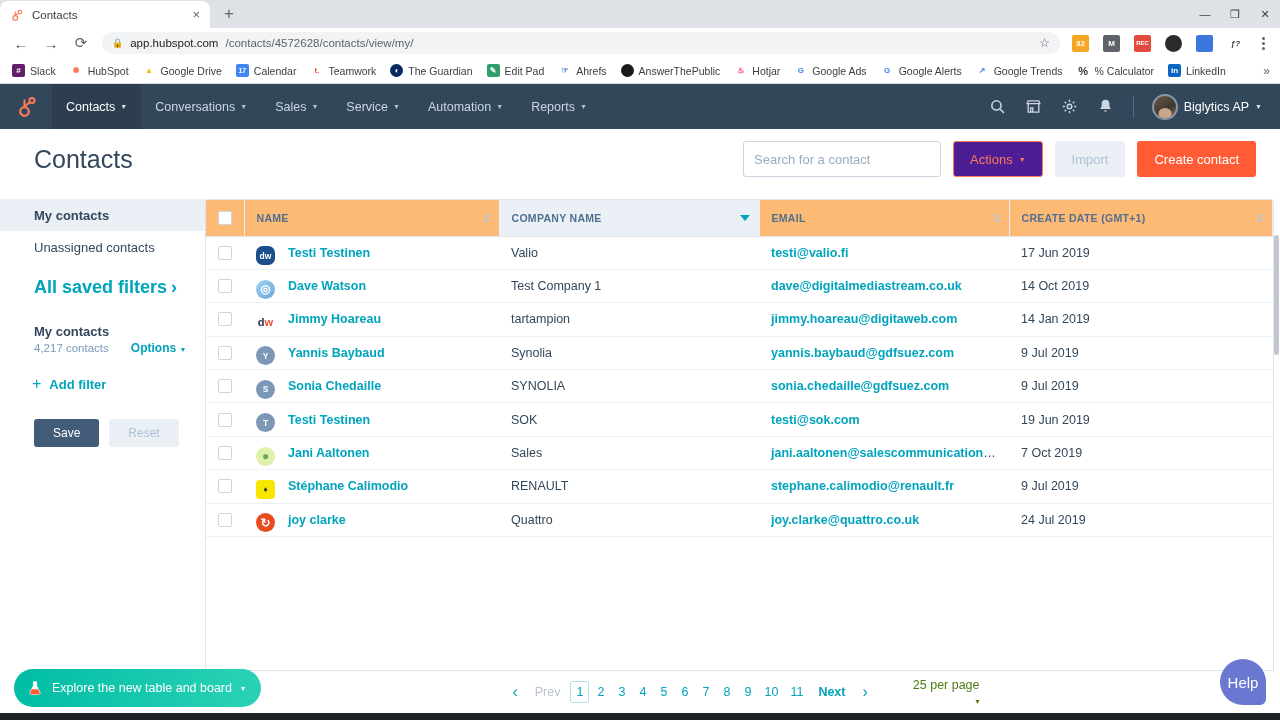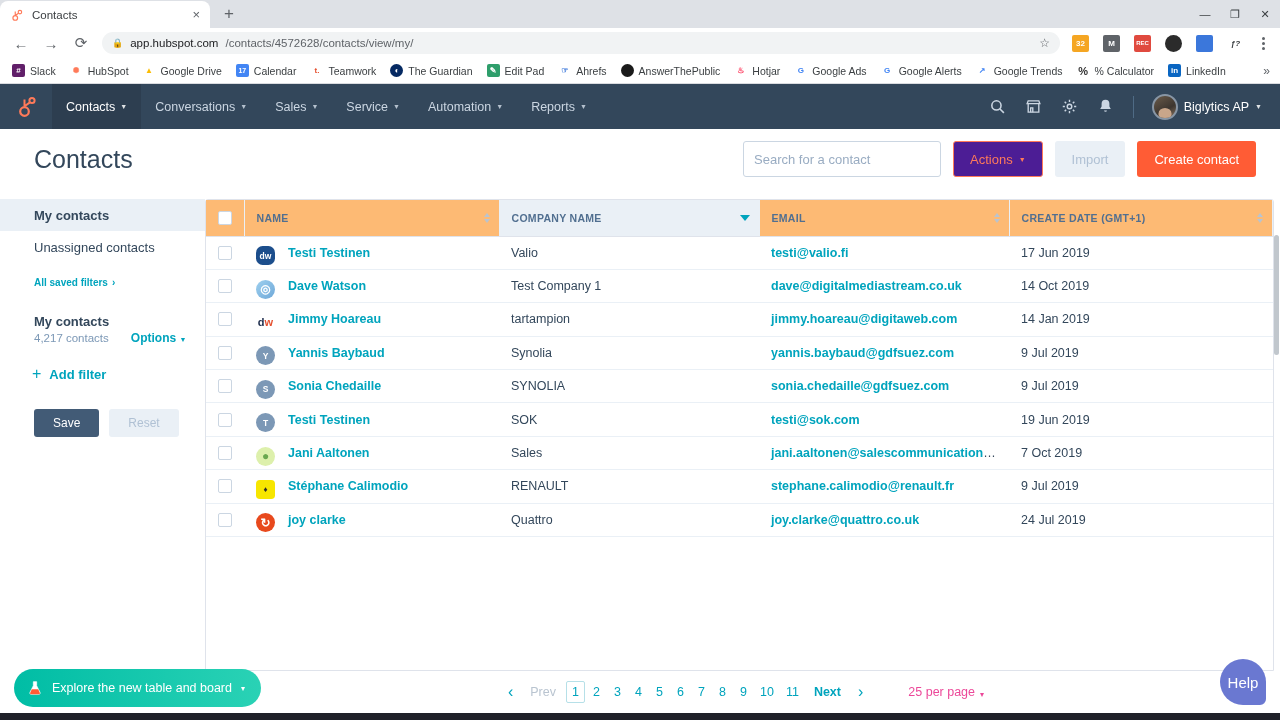--- a/index.html
+++ b/index.html
@@ -145,21 +145,21 @@
 
   
   .body-wrap { display: flex; height: 482px; }
   .sidebar { width: 205px; padding: 10px 0 0 0; flex: 0 0 205px; }
   .side-item {
     height: 32px; display: flex; align-items: center; padding: 0 16px 0 34px;
     font-size: 13px; color: #33475b; cursor: pointer;
   }
   .side-item.selected { background: #eaf0f6; font-weight: bold; }
   .side-link {
-    padding: 14px 16px 6px 34px; font-size: 10px; color: #00a4bd;
+    padding: 14px 16px 6px 34px; font-size: 18px; color: #00a4bd;
     font-weight: bold; cursor: pointer; display: flex; align-items: center; gap: 4px;
   }
   .side-group-title {
     padding: 20px 16px 2px 34px; font-size: 13px; color: #33475b; font-weight: bold;
   }
   .side-meta {
     padding: 0 16px 0 34px; display: flex; align-items: baseline; gap: 22px;
     font-size: 11.5px; color: #7c98b6;
   }
   .side-options { color: #00a4bd; font-weight: bold; font-size: 12px; cursor: pointer; }
@@ -228,22 +228,22 @@
   .pg-arrow { color: #00a4bd; font-size: 16px; padding: 0 7px; cursor: pointer; }
   .pg-prev { color: #b9c4d0; font-size: 12.5px; padding: 0 8px; cursor: default; }
   .pg-next { color: #00a4bd; font-size: 12.5px; padding: 0 8px; cursor: pointer; font-weight: bold; }
   .pg-num {
     min-width: 19px; height: 22px; display: flex; align-items: center;
     justify-content: center; font-size: 12.5px; color: #00a4bd;
     cursor: pointer; padding: 0 5px;
   }
   .pg-num.current { border: 1px solid #b6e0e8; border-radius: 2px; background: #fff; }
   .per-page {
-    margin-left: 26px; font-size: 12.5px; color: #ec4899;
-    display: flex; align-items: flex-end; gap: 5px; cursor: pointer;
+    margin-left: 26px; font-size: 12.5px; color: #4d7c0f;
+    display: flex; align-items: flex-end; gap: 5px; cursor: pointer; flex-direction: column;
   }
   .explore-pill {
     position: absolute; left: 14px; bottom: 6px; height: 38px;
     background: linear-gradient(90deg,#00bda5 0%,#2ad2b5 100%);
     border-radius: 19px; display: flex; align-items: center; gap: 9px;
     padding: 0 16px 0 13px; color: #fff; font-size: 12.5px; cursor: pointer;
   }
   .help-bubble {
     position: absolute; right: 14px; bottom: 8px; width: 46px; height: 46px;
     background: #6a78d1; border-radius: 50% 50% 6px 50%;

